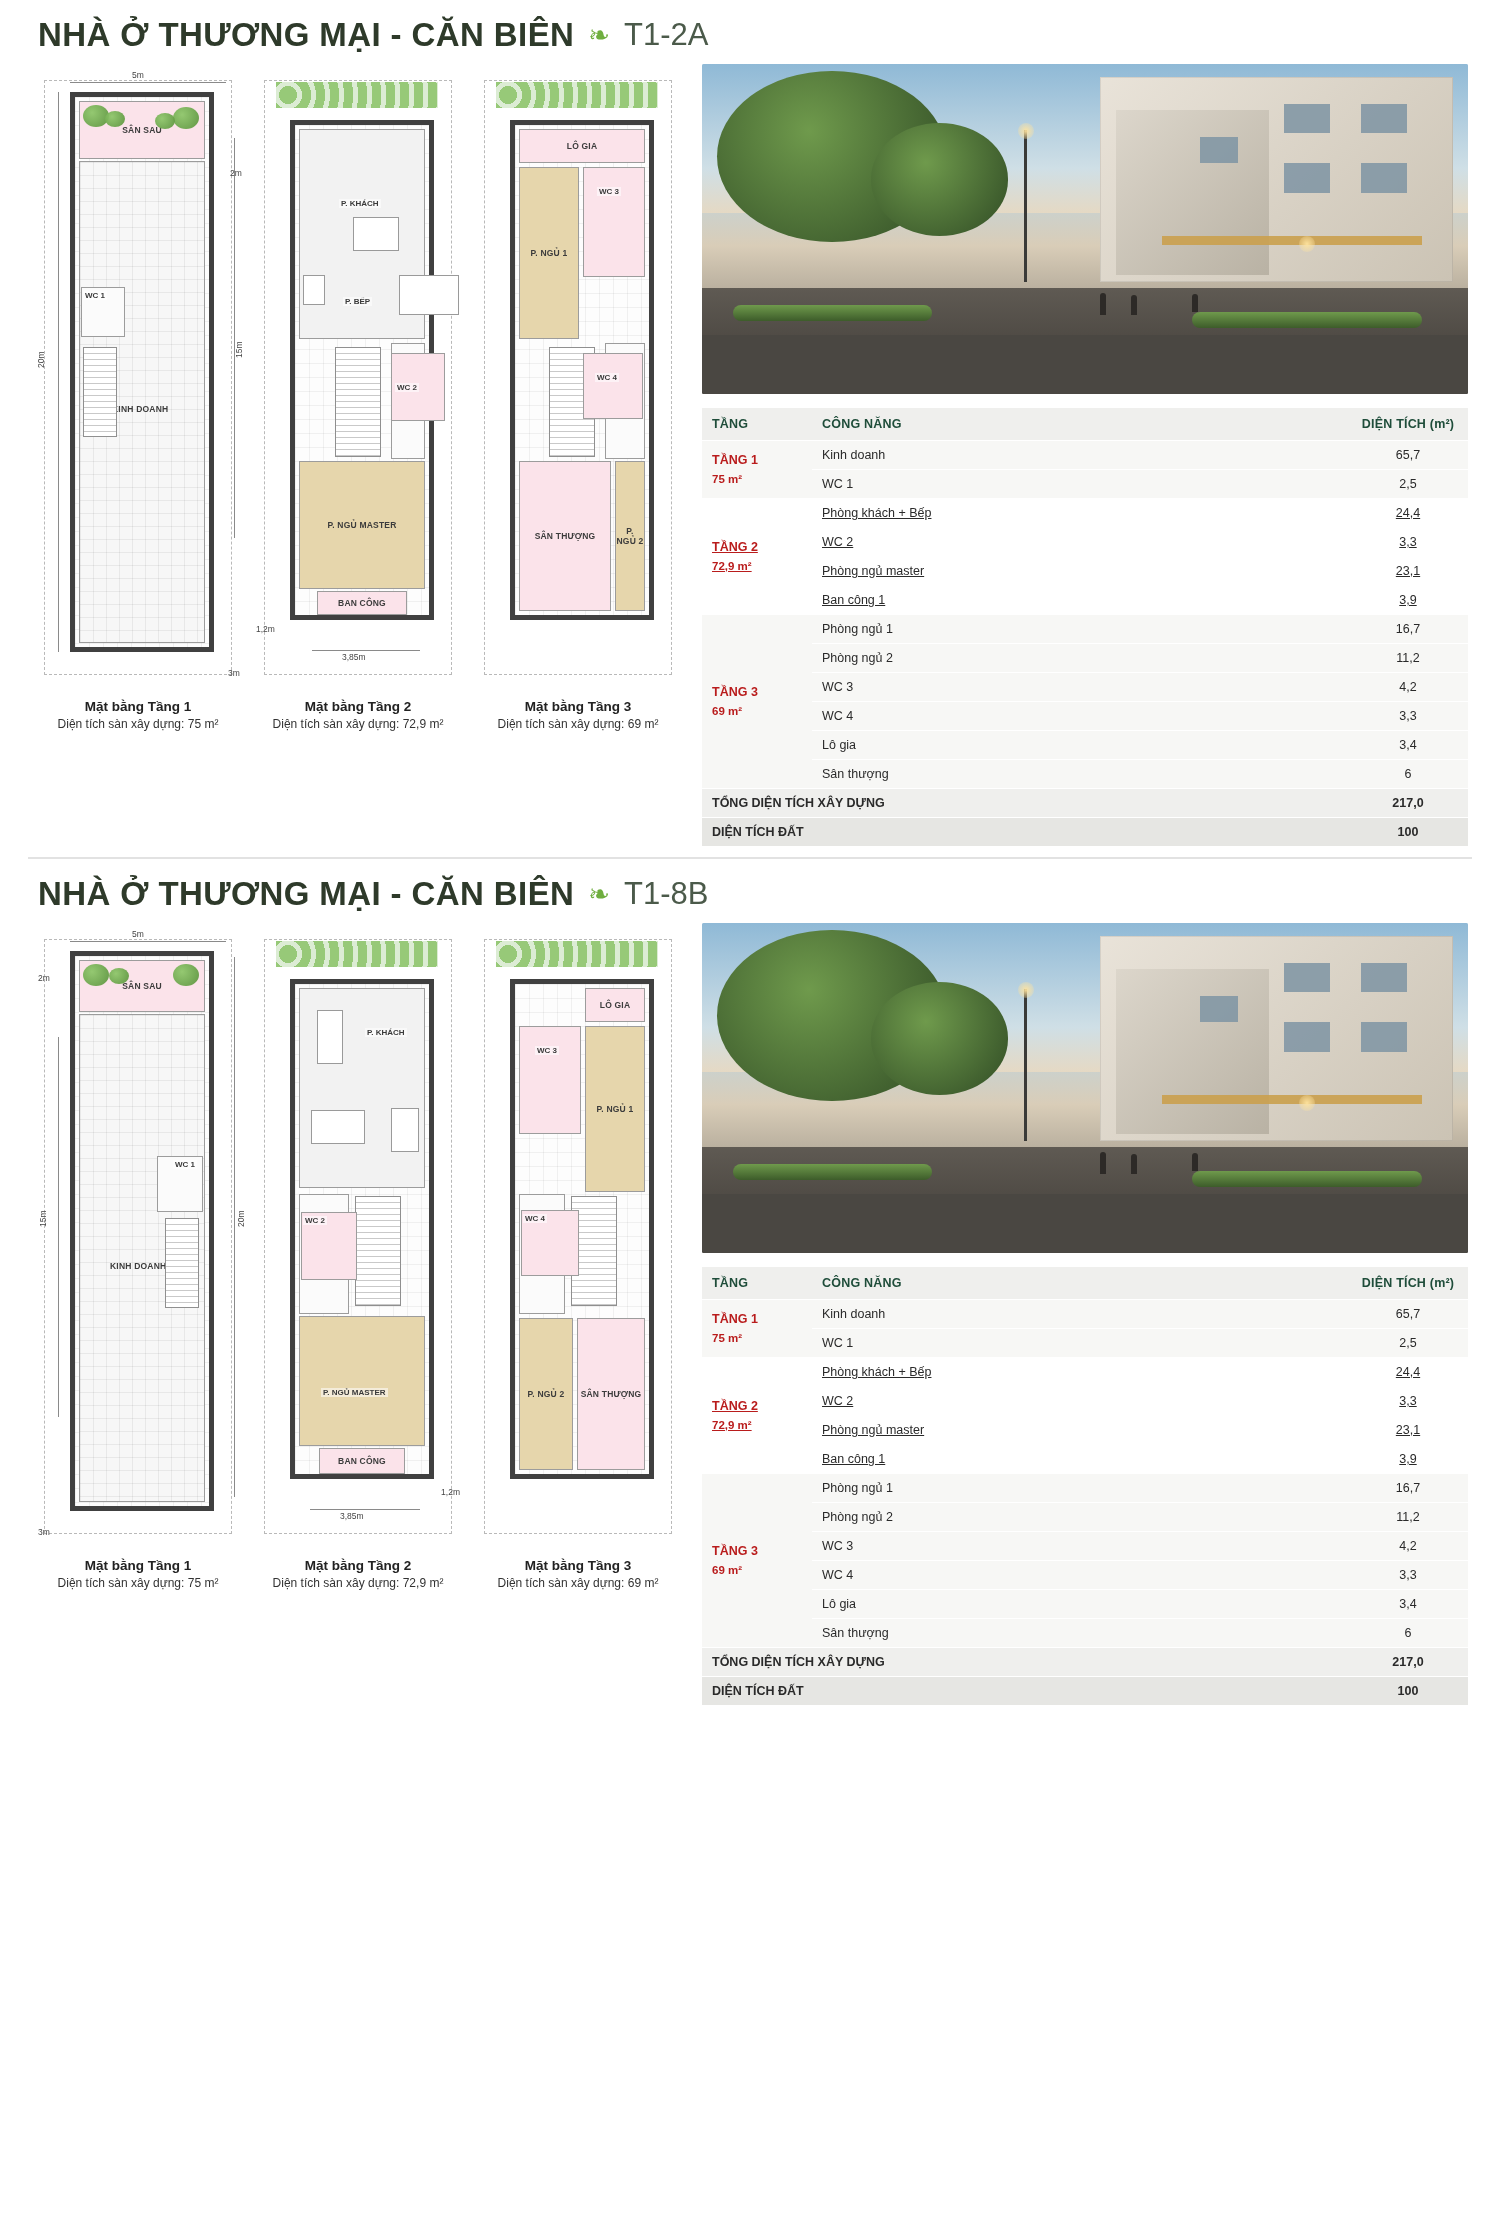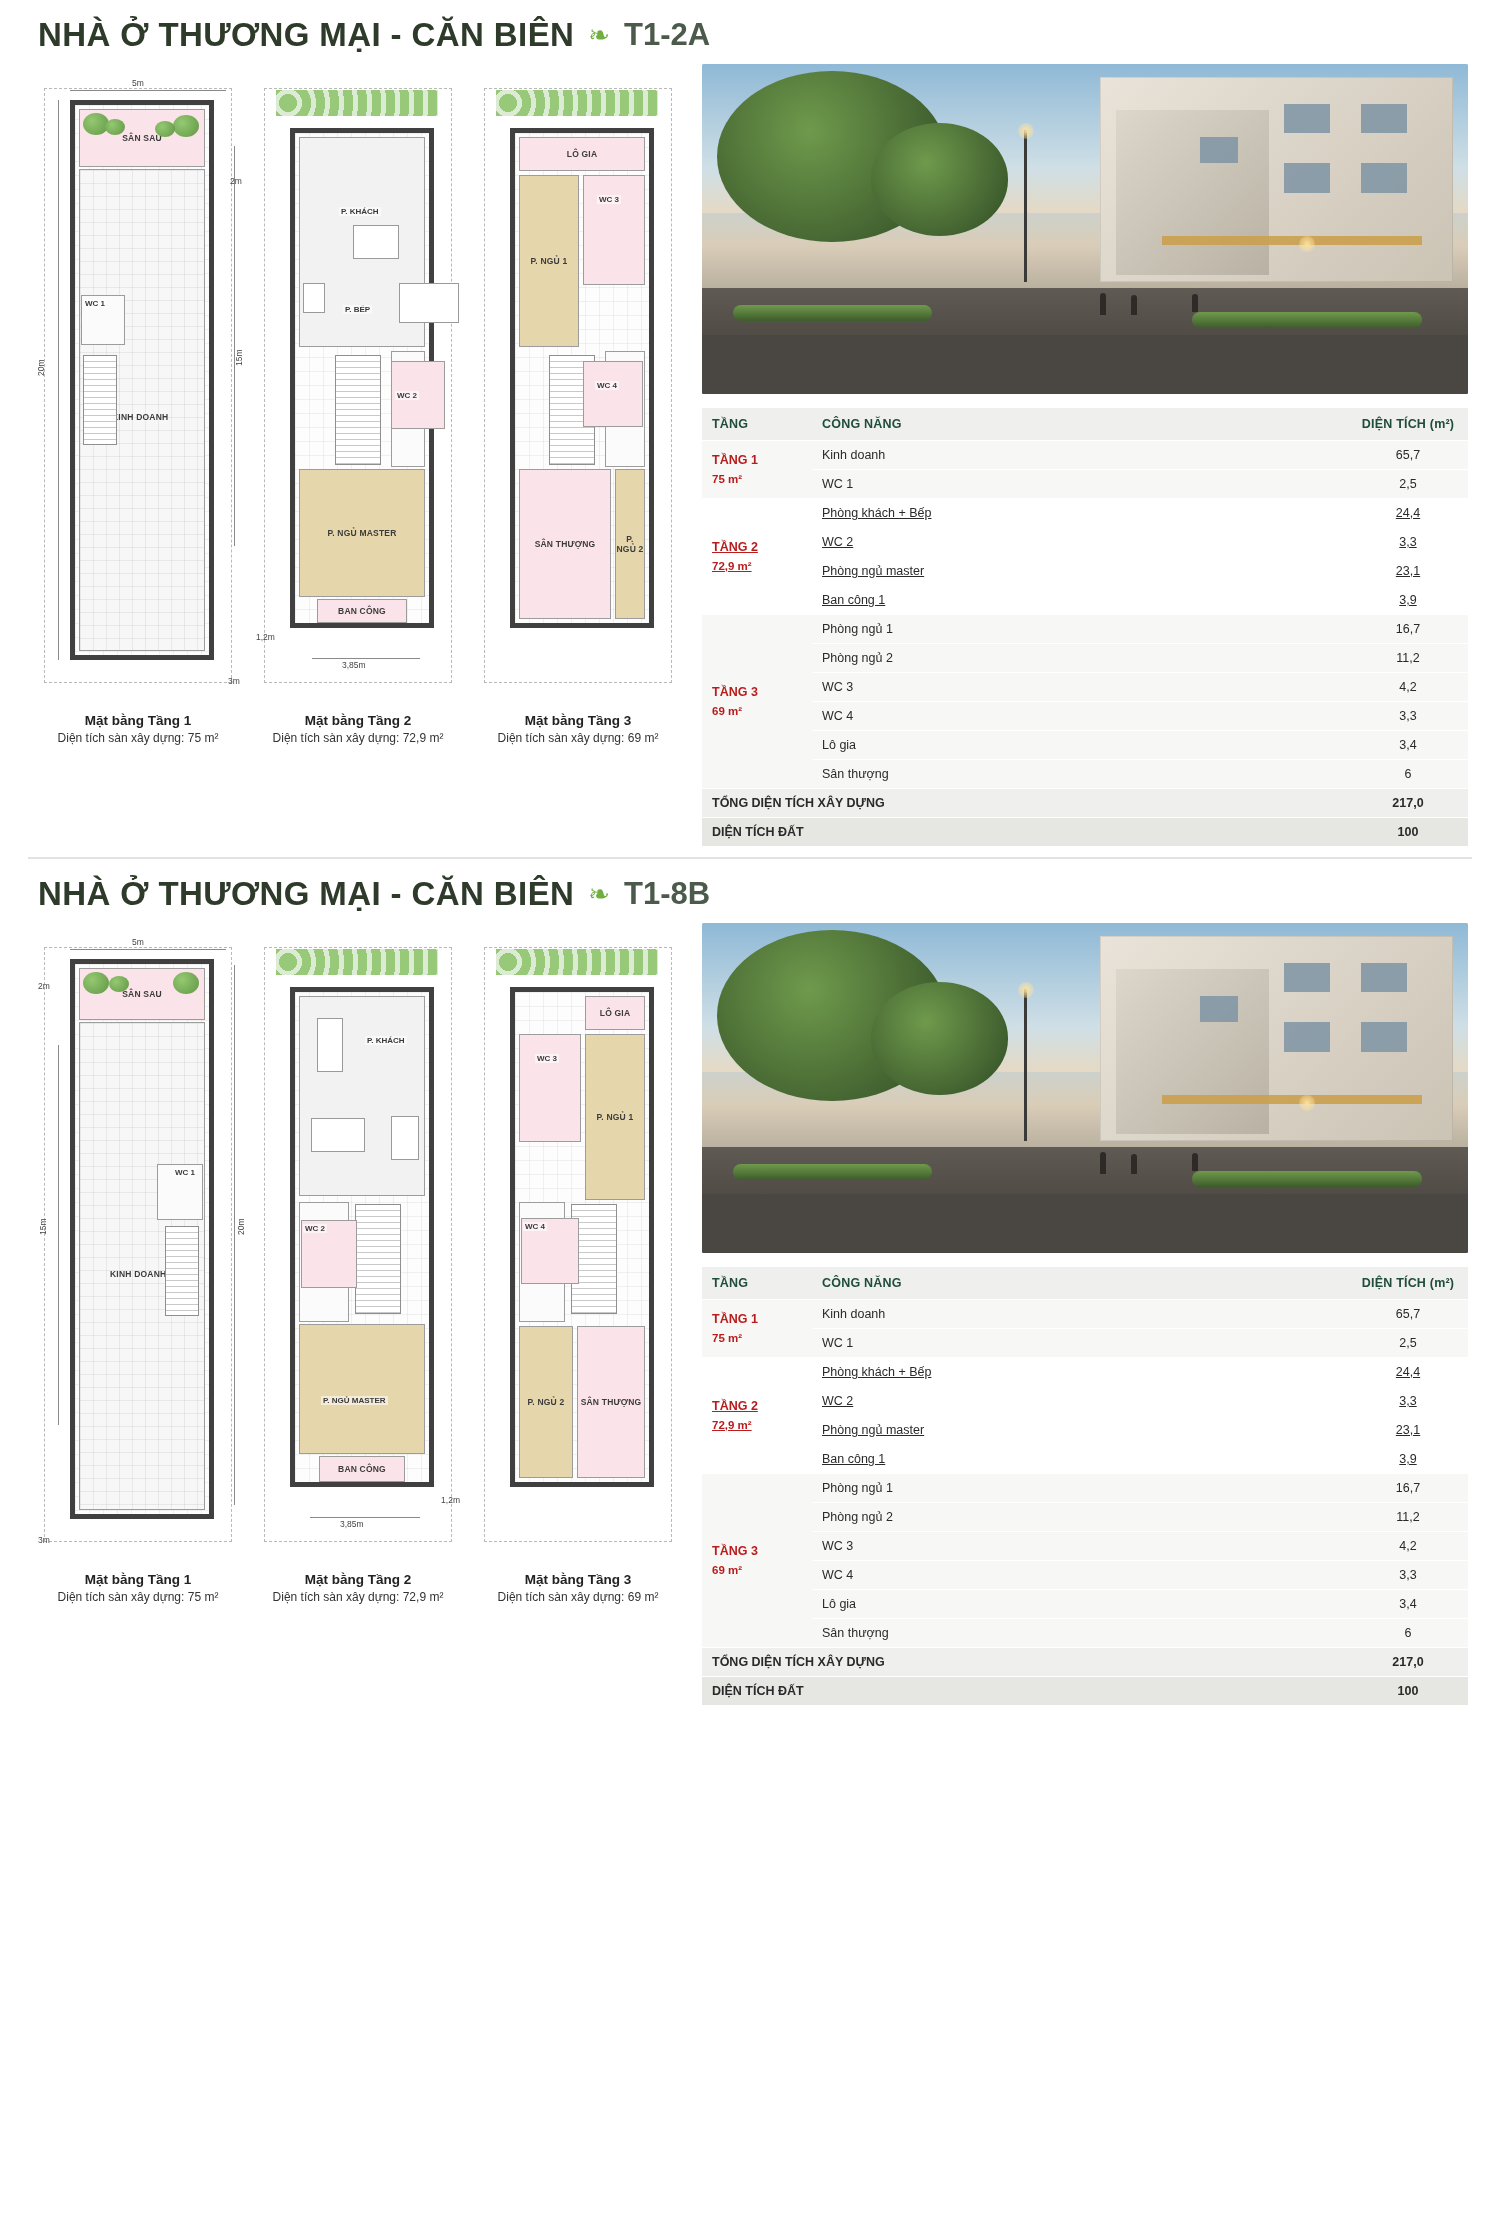--- a/index.html
+++ b/index.html
@@ -36,42 +36,42 @@
     font-size: 33px;
     font-weight: bold;
     letter-spacing: .4px;
     color: #2e3a2a;
     font-family: "Liberation Sans", sans-serif;
   }
   .leaf-icon { color: #6fae3f; font-size: 26px; line-height: 1; }
   .title-code {
     font-size: 31px;
     color: #4b5a4a;
-    font-weight: 700;
+    font-weight: 400;
   }
 
   
   .content {
     display: flex;
     gap: 0;
     align-items: flex-start;
   }
   .plans {
     display: flex;
     gap: 0;
     flex: 0 0 660px;
   }
   .plan {
     width: 220px;
     position: relative;
   }
   .plan-frame {
     position: relative;
     height: 625px;
-    margin: 12px 6px;
+    margin: 4px 6px;
   }
   .dash-box {
     position: absolute;
     left: 10px; right: 10px; top: 12px; bottom: 18px;
     border: 1px dashed #b9b9b9;
   }
   .bldg {
     position: absolute;
     left: 36px; right: 28px;
     top: 24px;

